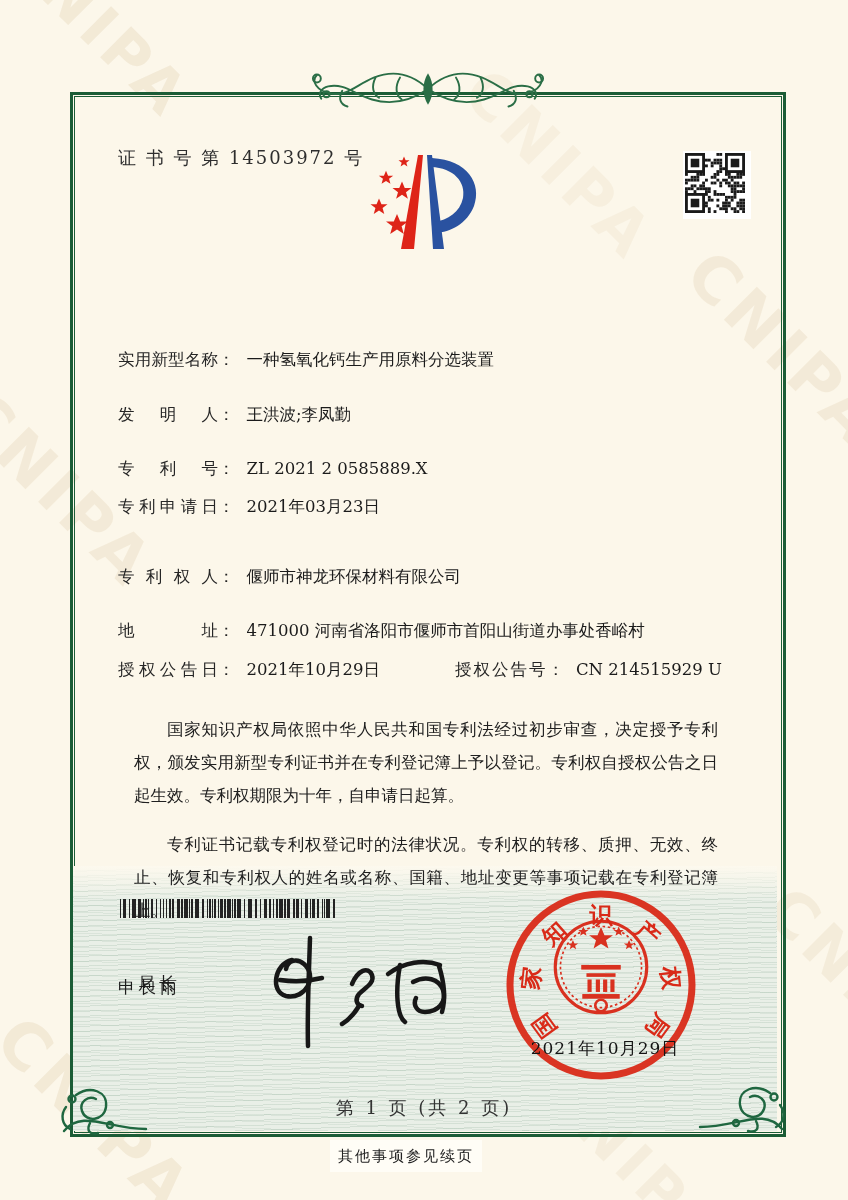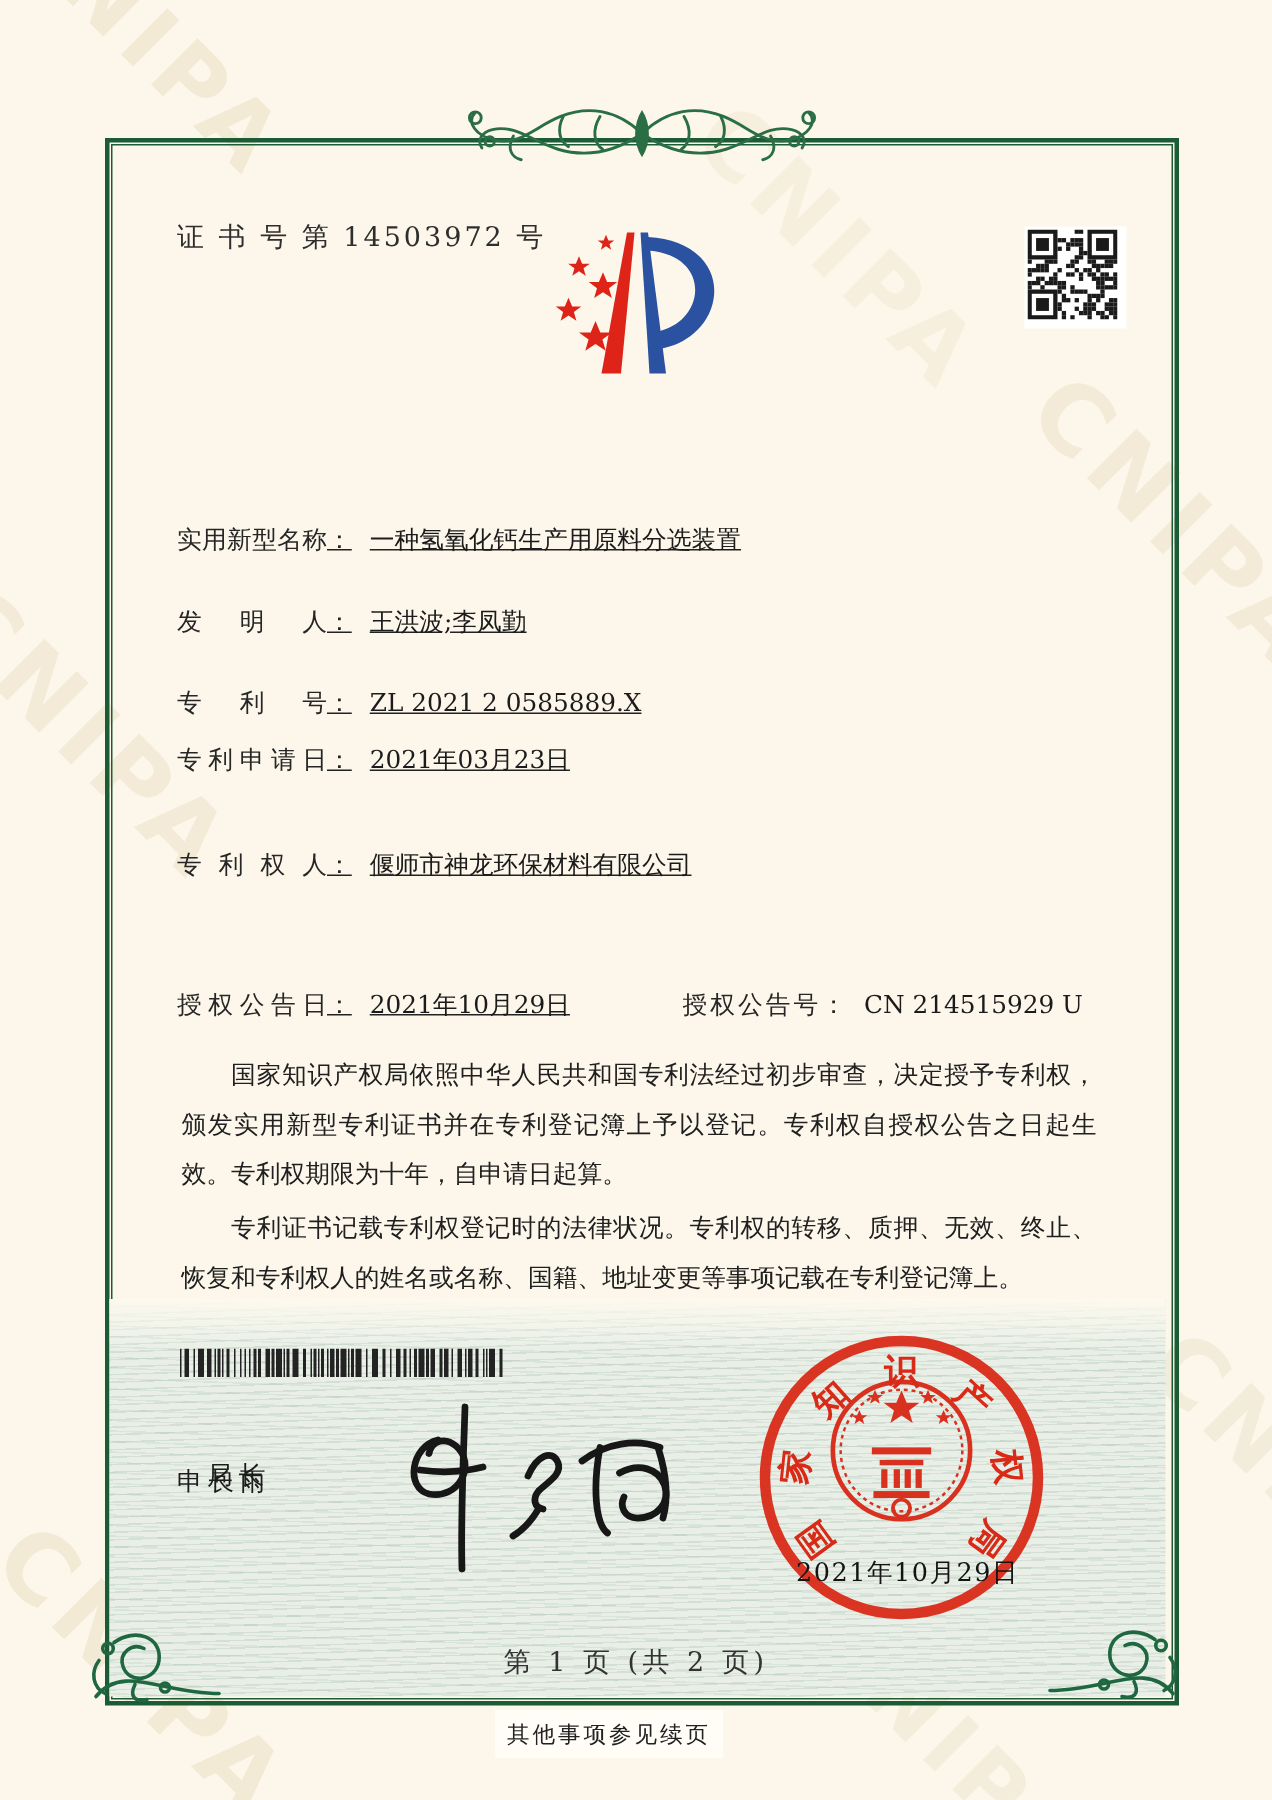--- a/index.html
+++ b/index.html
@@ -56,36 +56,36 @@
     font-size:18px;letter-spacing:2px;color:#2e2e2e;z-index:3;
   }
   .logo{position:absolute;left:352px;top:146px;width:146px;height:112px;z-index:3;}
   .qr{position:absolute;left:683px;top:151px;width:64px;height:64px;background:#fff;padding:2px;z-index:3;}
   .title{
     position:absolute;left:0;top:250px;width:848px;
     text-align:center;font-size:40px;font-weight:bold;
     letter-spacing:8px;text-indent:8px;color:#151515;z-index:3;
   }
   
-  .row{position:absolute;left:118px;width:620px;font-size:16.5px;color:#222;z-index:3;text-decoration:underline;}
+  .row{position:absolute;left:118px;width:620px;font-size:16.5px;color:#222;z-index:3;}
   .row .lbl{
     display:inline-block;width:100px;
     text-align:justify;text-align-last:justify;
     vertical-align:top;color:#262626;
   }
   .row .colon{margin-right:12px;}
   .row .val{color:#1b1b1b;}
   .row .grant-no{position:absolute;left:337px;top:0;white-space:nowrap;}
   .row .grant-no .lbl{width:auto;letter-spacing:2px;text-align-last:auto;}
   
   .body-text{
     position:absolute;left:118px;top:697px;width:616px;
     font-size:16.5px;line-height:33px;text-align:justify;color:#202020;z-index:3;
   }
-  .body-text p{margin:3px;text-indent:2em;}
+  .body-text p{margin:16px;text-indent:2em;}
   
   .barcode{position:absolute;left:120px;top:899px;width:217px;height:19px;z-index:3;}
   .sig-title{position:absolute;left:118px;top:972px;font-size:17px;letter-spacing:4px;color:#1c1c1c;z-index:3;margin-left:20px;}
   .sig-name{position:absolute;left:118px;top:976px;font-size:17px;letter-spacing:4px;color:#1c1c1c;z-index:3;}
   .signature{position:absolute;left:252px;top:932px;width:210px;height:118px;z-index:3;}
   .seal{position:absolute;left:505px;top:889px;width:192px;height:192px;z-index:3;}
   .seal svg.ring,.seal svg.emblem{position:absolute;}
   .seal svg.ring{left:0;top:0;width:192px;height:192px;}
   .seal svg.emblem{left:44px;top:26px;width:104px;height:104px;}
   .seal .ring-char{
@@ -339,20 +339,23 @@
   </div>
   <div class="row" style="top:458px">
     <span class="lbl">专利号</span><span class="colon">：</span><span class="val">ZL 2021 2 0585889.X</span>
   </div>
   <div class="row" style="top:496px">
     <span class="lbl">专利申请日</span><span class="colon">：</span><span class="val">2021年03月23日</span>
   </div>
   <div class="row" style="top:566px">
     <span class="lbl">专利权人</span><span class="colon">：</span><span class="val">偃师市神龙环保材料有限公司</span>
   </div>
+  <div class="row" style="top:620px">
+    <span class="lbl">地址</span><span class="colon">：</span><span class="val">471000 河南省洛阳市偃师市首阳山街道办事处香峪村</span>
+  </div>
   <div class="row" style="top:659px">
     <span class="lbl">授权公告日</span><span class="colon">：</span><span class="val">2021年10月29日</span>
     <span class="grant-no">
       <span class="lbl">授权公告号</span><span class="colon">：</span><span class="val">CN 214515929 U</span>
     </span>
   </div>
 
   <div class="body-text">
     <p>国家知识产权局依照中华人民共和国专利法经过初步审查，决定授予专利权，颁发实用新型专利证书并在专利登记簿上予以登记。专利权自授权公告之日起生效。专利权期限为十年，自申请日起算。</p>
     <p>专利证书记载专利权登记时的法律状况。专利权的转移、质押、无效、终止、恢复和专利权人的姓名或名称、国籍、地址变更等事项记载在专利登记簿上。</p>

